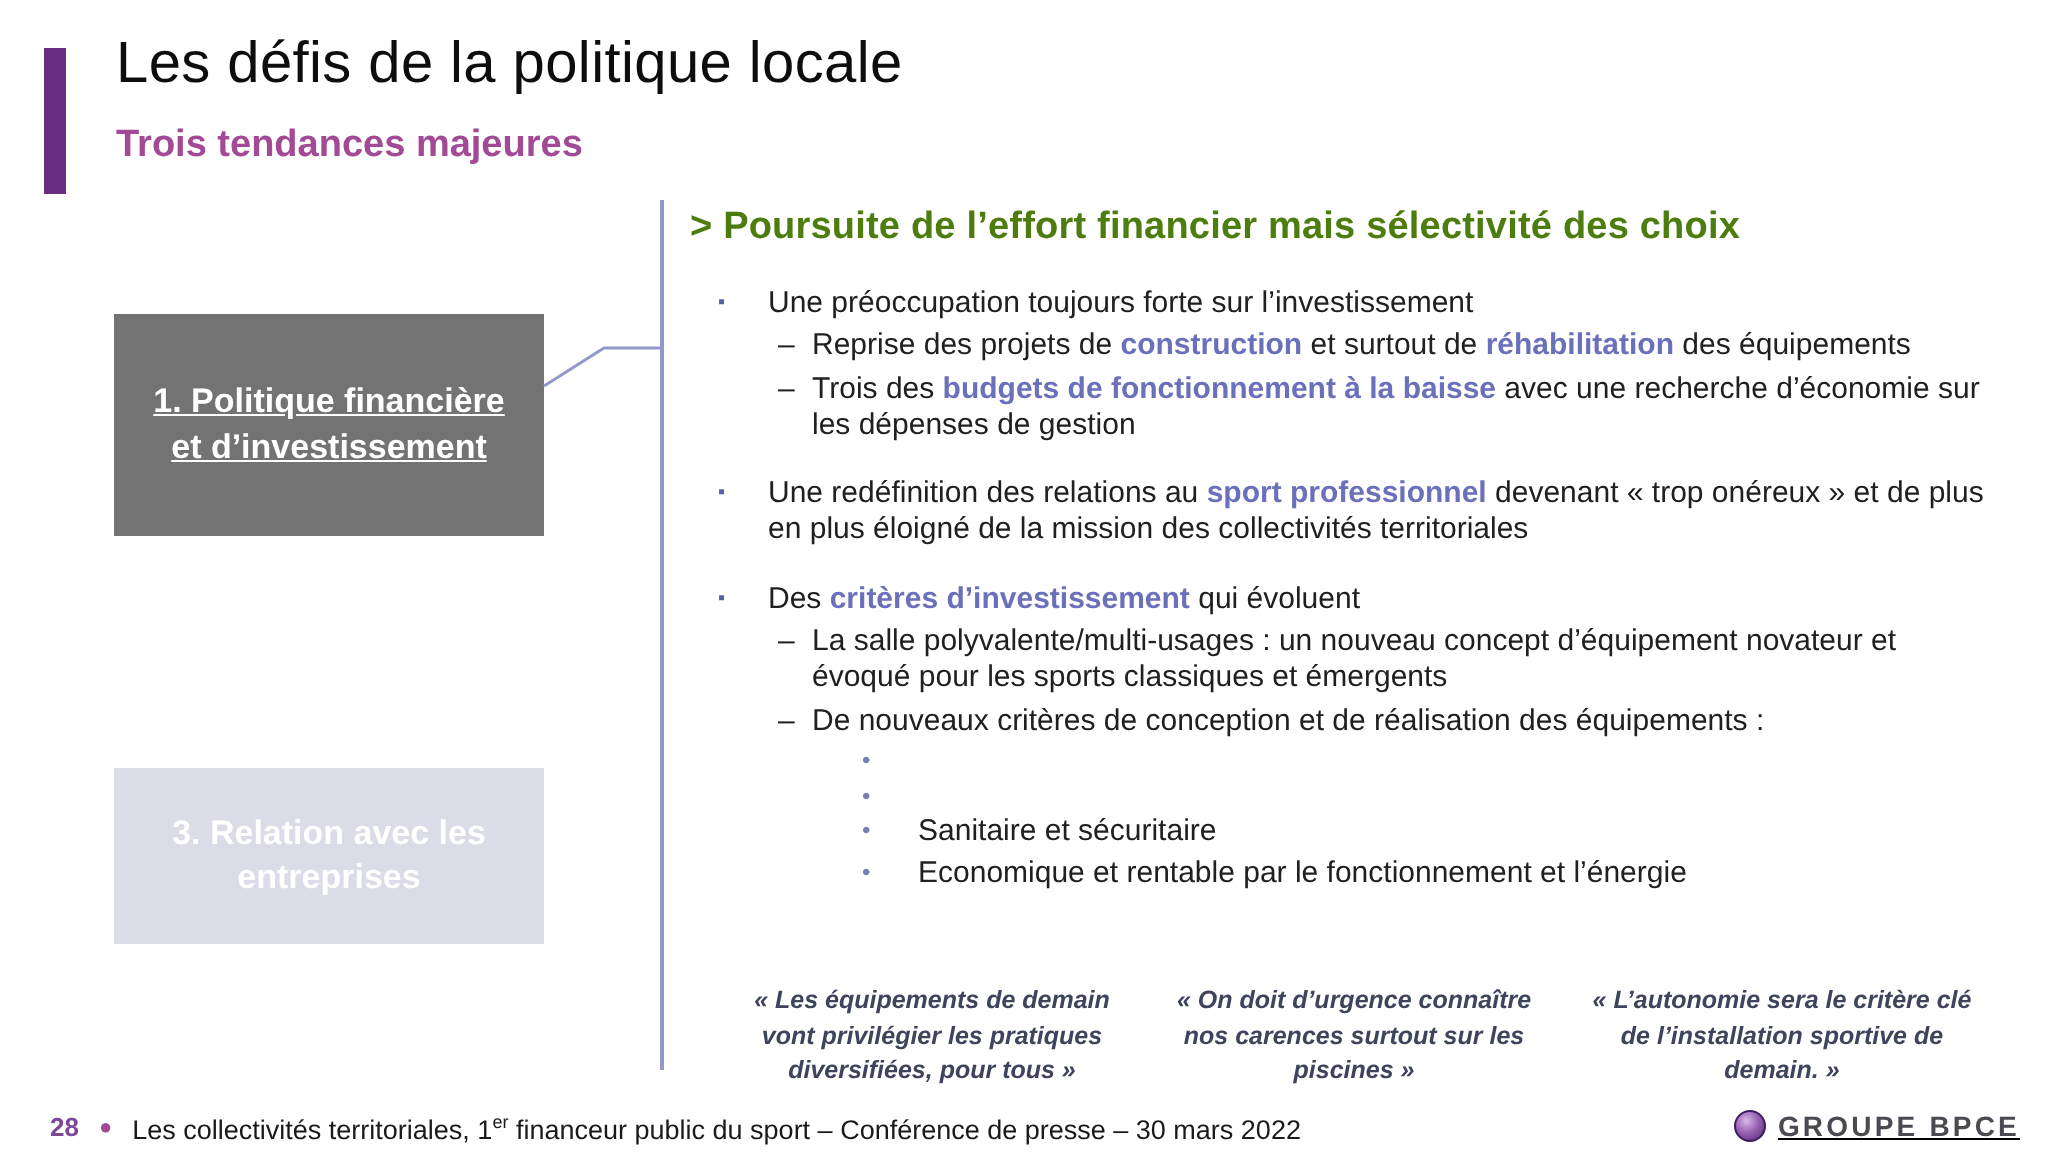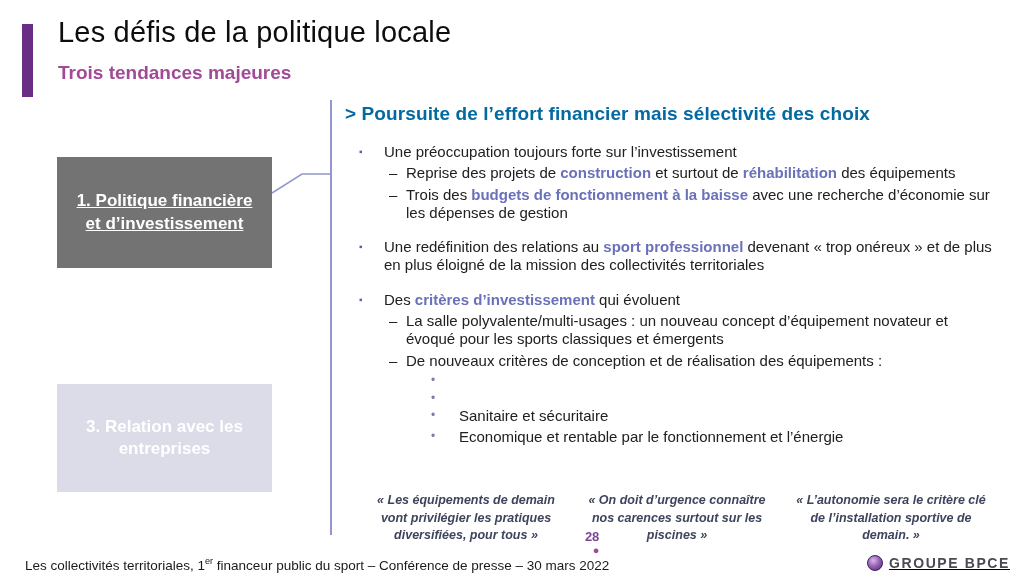--- a/index.html
+++ b/index.html
@@ -10,46 +10,46 @@
   
   .accent-bar{position:absolute;left:22px;top:24px;width:11px;height:73px;background:#6A2D85;}
   .title{position:absolute;left:58px;top:16px;margin:0;font-size:29px;font-weight:normal;color:#0d0d0d;letter-spacing:0.2px;}
   .subtitle{position:absolute;left:58px;top:62px;margin:0;font-size:19px;font-weight:bold;color:#A34A97;}
   
   .sbox{position:absolute;left:57px;width:215px;display:flex;align-items:center;justify-content:center;
         text-align:center;font-weight:bold;font-size:17px;line-height:1.32;color:#ffffff;padding:0 14px;box-sizing:border-box;}
   .sbox.active{background:#737373;top:157px;height:111px;text-decoration:underline;}
   .sbox.inactive{background:#DBDCE8;}
   .sbox.b2{top:272px;height:110px;}
-  .sbox.b3{top:384px;height:108px;}
+  .sbox.b3{top:384px;height:88px;}
   
   .vline{position:absolute;left:330px;top:100px;width:1.5px;height:435px;background:#9398CC;}
   .connector{position:absolute;left:0;top:0;width:1024px;height:578px;pointer-events:none;}
   
   .content{position:absolute;left:345px;top:103px;width:655px;color:#202020;}
-  .heading{margin:0 0 18px 0;font-size:19px;font-weight:bold;color:#0369a1;letter-spacing:0.1px;}
+  .heading{margin:0 0 18px 0;font-size:19px;font-weight:bold;color:#4d7c0f;letter-spacing:0.1px;}
   .row{display:flex;font-size:15px;line-height:1.22;}
   .row .txt{flex:1;}
   .row.bullet{margin-top:16px;padding-left:14px;}
   .row.bullet:first-of-type{margin-top:0;}
   .row.dash{margin-top:3px;padding-left:44px;}
   .row.dot{margin-top:2px;padding-left:86px;}
   .marker{flex:0 0 auto;}
   .row.bullet .marker{width:25px;font-size:10px;color:#5B5FA6;padding-top:3px;}
   .row.dash .marker{width:17px;color:#202020;}
   .row.dot .marker{width:28px;font-size:12px;color:#7A7FB0;padding-top:1px;}
   .hl{color:#6A70BA;font-weight:bold;}
   
   .quotes{position:absolute;left:368px;top:492px;width:624px;display:flex;justify-content:space-between;}
   .quote{font-style:italic;font-weight:bold;font-size:12.5px;line-height:1.4;color:#3E445C;text-align:center;}
   .quote.q1{width:196px;}
   .quote.q2{width:186px;}
   .quote.q3{width:202px;}
   
-  .footer{position:absolute;left:25px;bottom:6px;display:flex;align-items:flex-end;font-size:13.5px;color:#1a1a1a;flex-direction:column;}
+  .footer{position:absolute;left:25px;bottom:6px;display:flex;align-items:center;font-size:13.5px;color:#1a1a1a;}
   .page-num{color:#7D4697;font-weight:bold;font-size:13px;margin-right:10px;}
   .footer-dot{color:#A04A96;font-size:11px;margin-right:10px;}
   .footer-text sup{font-size:9px;}
   
   .logo{position:absolute;right:14px;bottom:7px;display:flex;align-items:center;gap:6px;text-decoration:underline;}
   .logo-sphere{width:16px;height:16px;border-radius:50%;
      background:radial-gradient(circle at 38% 32%, #d9b8e6 0%, #9a63b5 45%, #4e2570 100%);
      border:1px solid #3e1d5c;box-sizing:border-box;}
   .logo-text{font-size:14px;font-weight:bold;color:#4A4A52;letter-spacing:1.6px;}
 </style>

